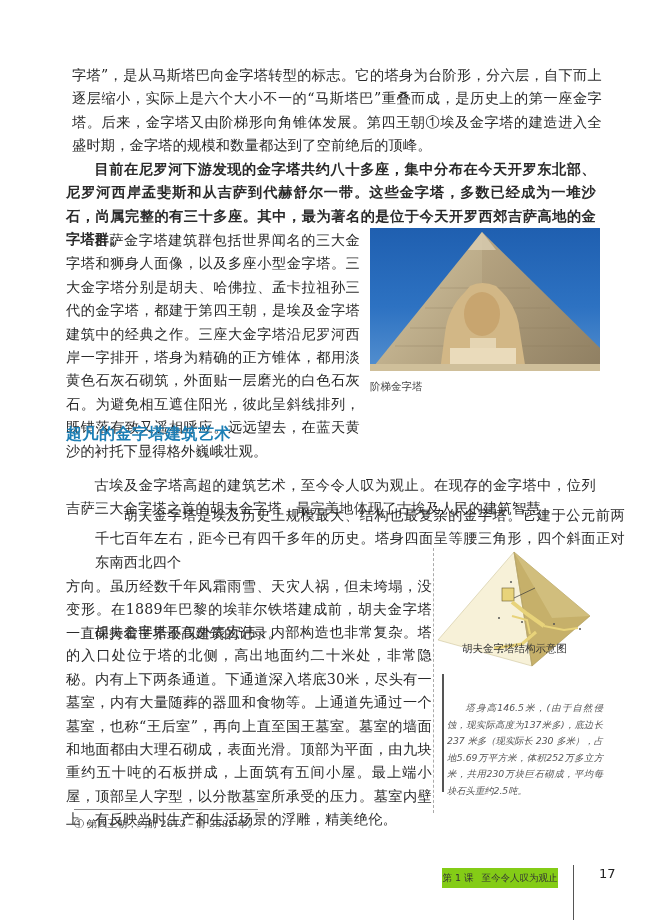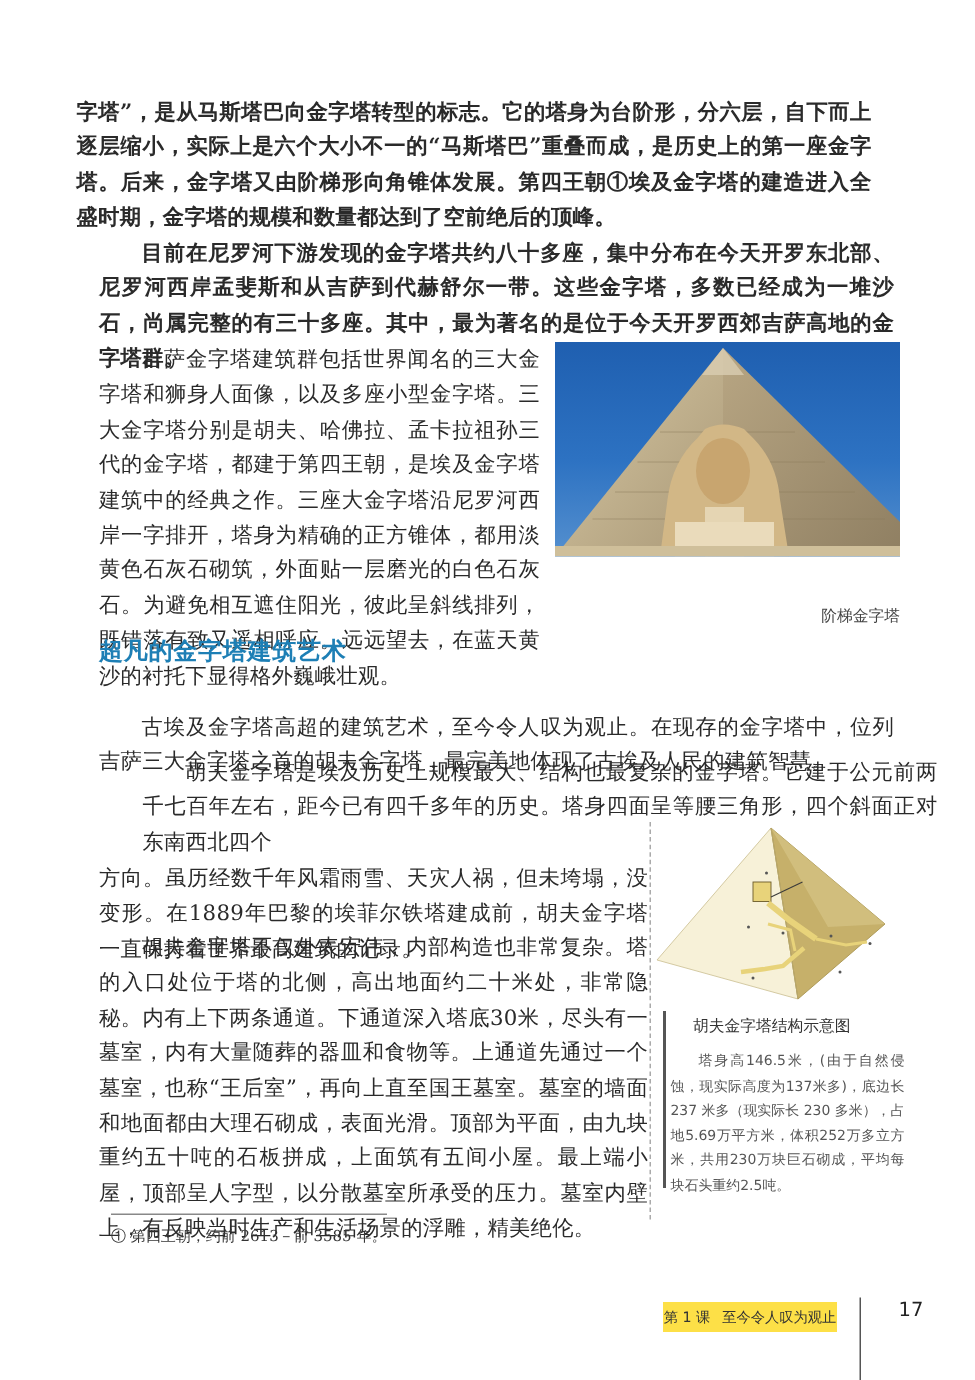--- a/index.html
+++ b/index.html
@@ -10,21 +10,21 @@
     }
     .para {
       position: absolute;
       font-size: 14.2px;
       line-height: 23.4px;
       letter-spacing: 0.2px;
       text-align: justify;
       margin: 0;
     }
     .para.indent { text-indent: 2em; }
-    #p1 { left: 51px; top: 64px; width: 530px; font-weight: bold; }
+    #p1 { left: 72px; top: 64px; width: 530px; }
     #p2 { left: 66px; top: 158px; width: 530px; font-weight: bold; }
     #p3 { left: 66px; top: 229px; width: 294px; }
     #p4 { left: 66px; top: 474px; width: 530px; }
     #p5 { left: 66px; top: 504px; width: 530px; margin-left: 29px; }
     #p5b { left: 66px; top: 551px; width: 366px; margin-top: 24px; }
     #p6 { left: 66px; top: 621px; width: 366px; }
 
     .heading {
       position: absolute; left: 66px; top: 424px;
       font-family: Liberation Mono, monospace;
@@ -32,63 +32,63 @@
     }
 
     
     #photo {
       position: absolute; left: 370px; top: 228px; width: 230px; height: 143px;
       background: linear-gradient(#1f5fb0 0%, #2d72c2 55%, #5590cf 100%);
       overflow: hidden;
     }
     #photo svg { display: block; }
     #photo-caption {
-      position: absolute; left: 370px; top: 380px; width: 230px; text-align: right;
+      position: absolute; left: 370px; top: 380px; width: 230px; text-align: left;
       font-family: "DejaVu Sans", "Liberation Sans", sans-serif;
-      font-size: 10.5px; color: #444; margin-top: 24px;
+      font-size: 10.5px; color: #444;
     }
 
     
     #side-dash {
       position: absolute; left: 433px; top: 548px; width: 0; height: 265px;
       border-left: 1px dashed #aaa;
     }
     #diagram {
       position: absolute; left: 432px; top: 548px; width: 180px; height: 120px;
     }
     #diagram-caption-bar {
       position: absolute; left: 442px; top: 674px; width: 0; height: 118px;
       border-left: 2px solid #555;
     }
     #diagram-caption {
-      position: absolute; left: 462px; top: 677px;
+      position: absolute; left: 462px; top: 642px;
       font-family: Liberation Sans, sans-serif;
       font-size: 10.5px; color: #333;
     }
     #diagram-note {
       position: absolute; left: 447px; top: 700px; width: 156px;
       font-family: "DejaVu Sans", "Liberation Sans", sans-serif;
       font-size: 9.3px; line-height: 16.5px; color: #555; text-indent: 2em;
-      margin: 0; text-align: justify;
+      margin: 0; text-align: justify; font-style: italic;
     }
 
     
     #footnote-rule {
       position: absolute; left: 74px; top: 809px; width: 184px; height: 0;
       border-top: 1.5px solid #888;
     }
     #footnote {
       position: absolute; left: 74px; top: 817px;
       font-size: 10px; color: #333;
     }
 
     
     #footer-label {
       position: absolute; left: 442px; top: 868px; width: 116px; height: 20px;
-      background: #fde047;
+      background: #84cc16;
       font-family: "DejaVu Sans", "Liberation Sans", sans-serif;
       font-size: 9.5px; color: #333;
       display: flex; align-items: center; justify-content: center; gap: 8px;
     }
     #footer-divider {
       position: absolute; left: 573px; top: 865px; width: 0; height: 55px;
       border-left: 1.5px solid #555;
     }
     #page-number {
       position: absolute; left: 599px; top: 866px;

